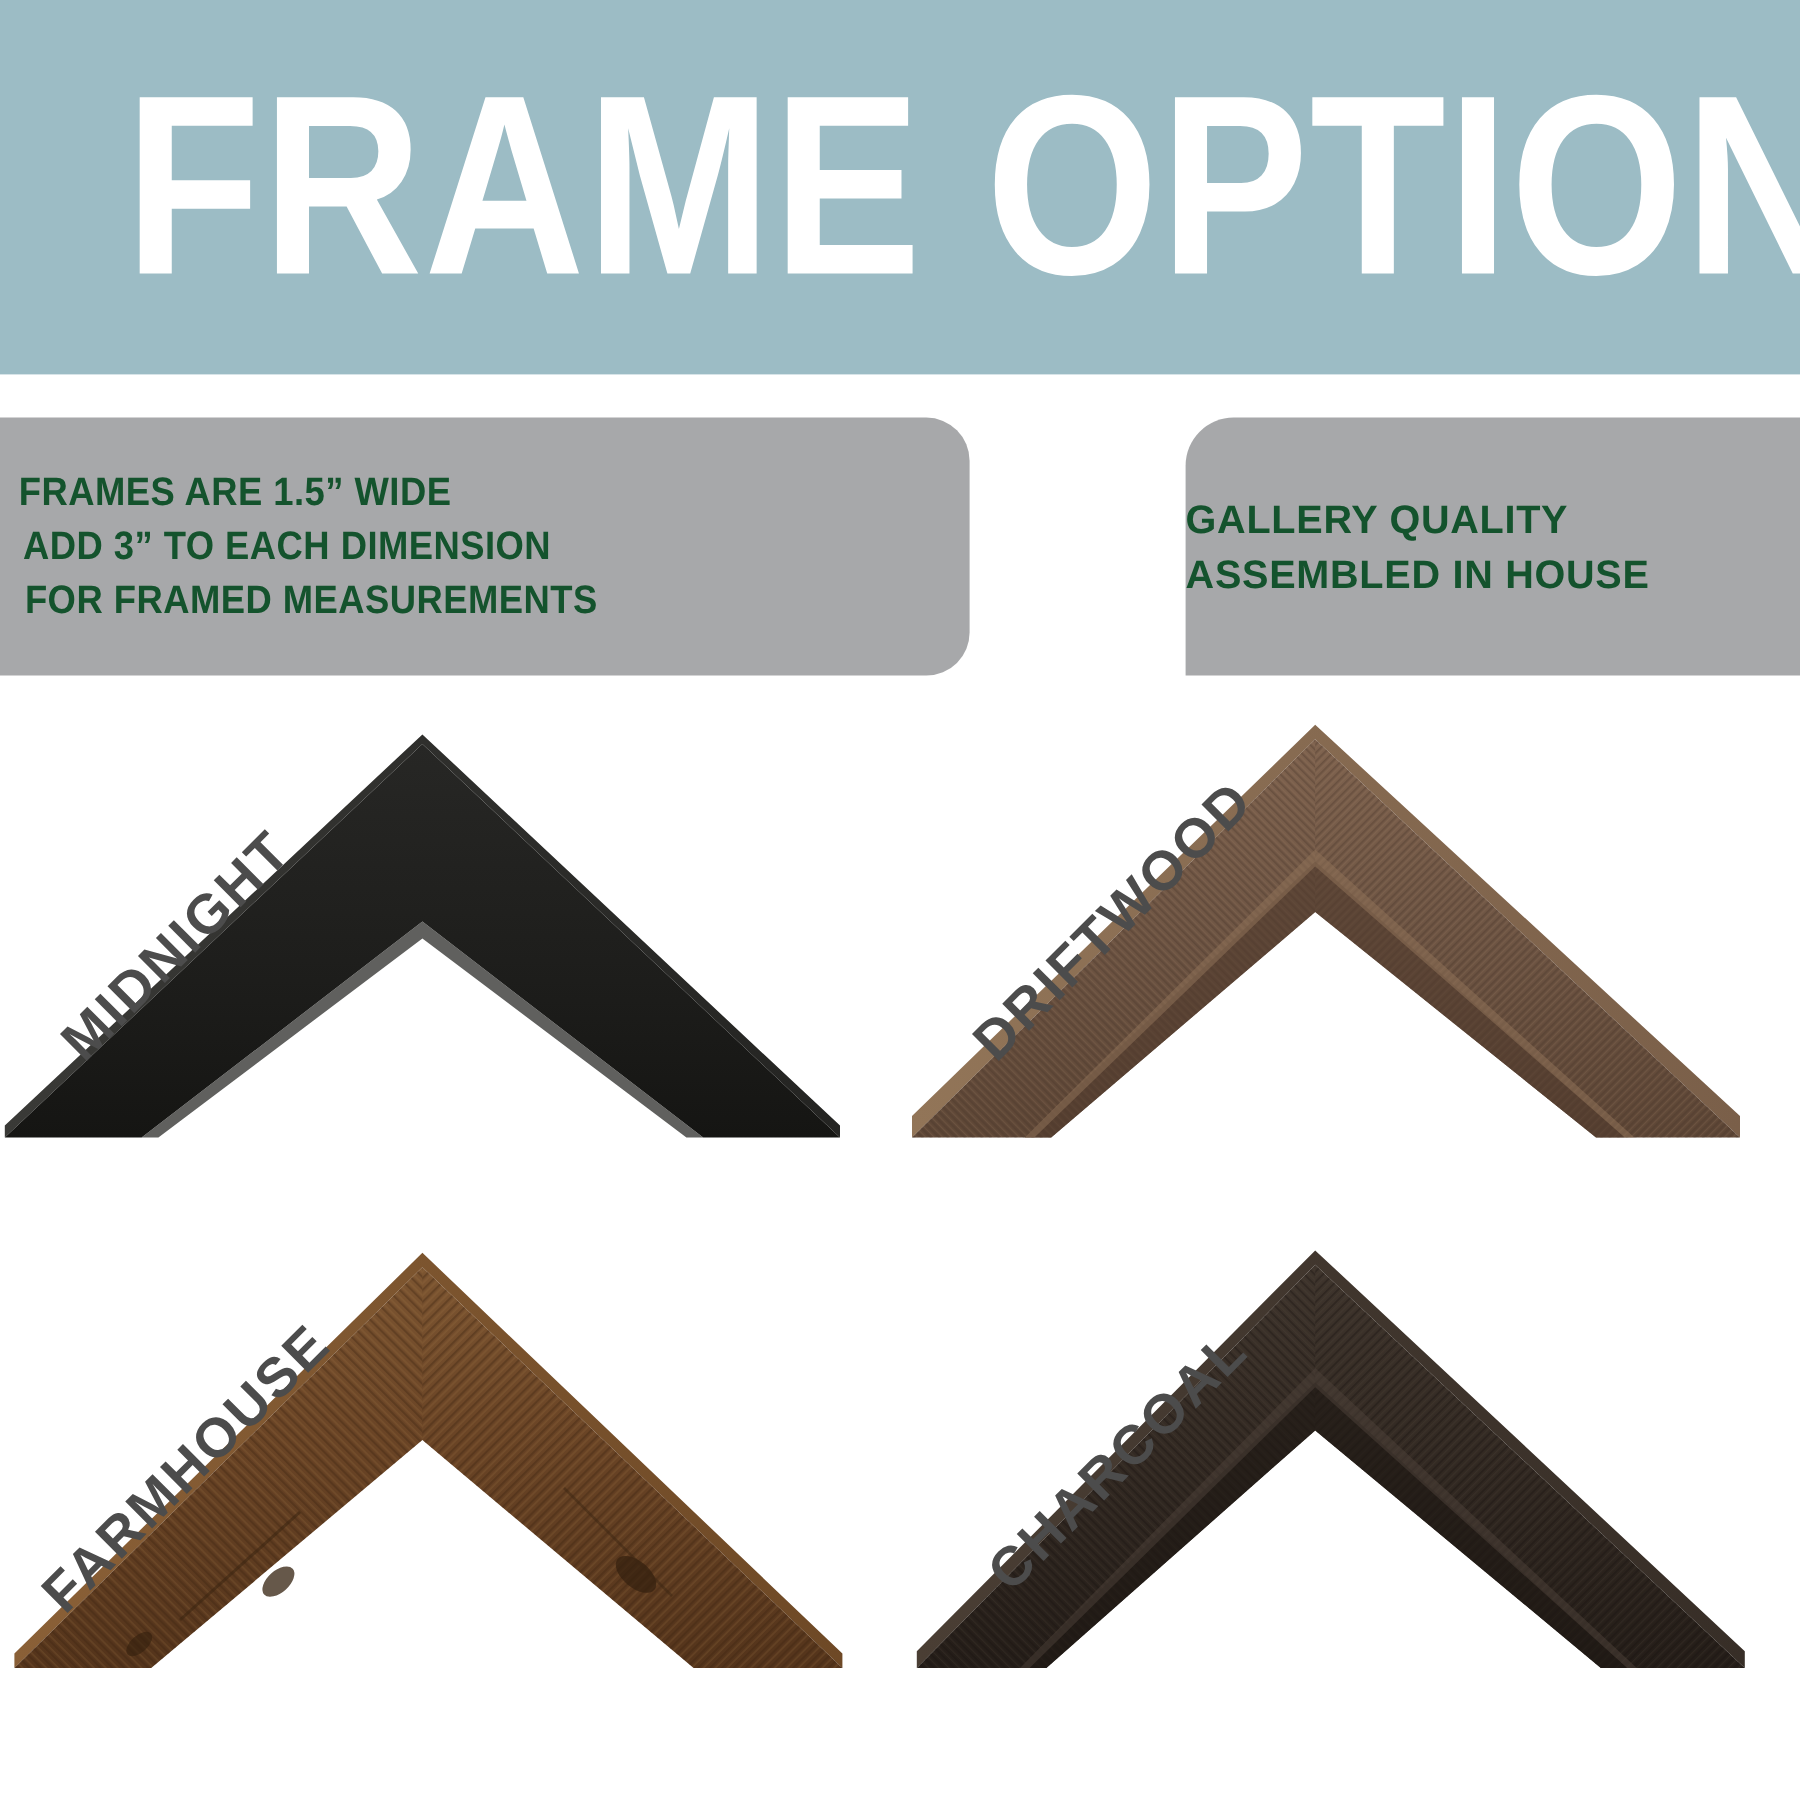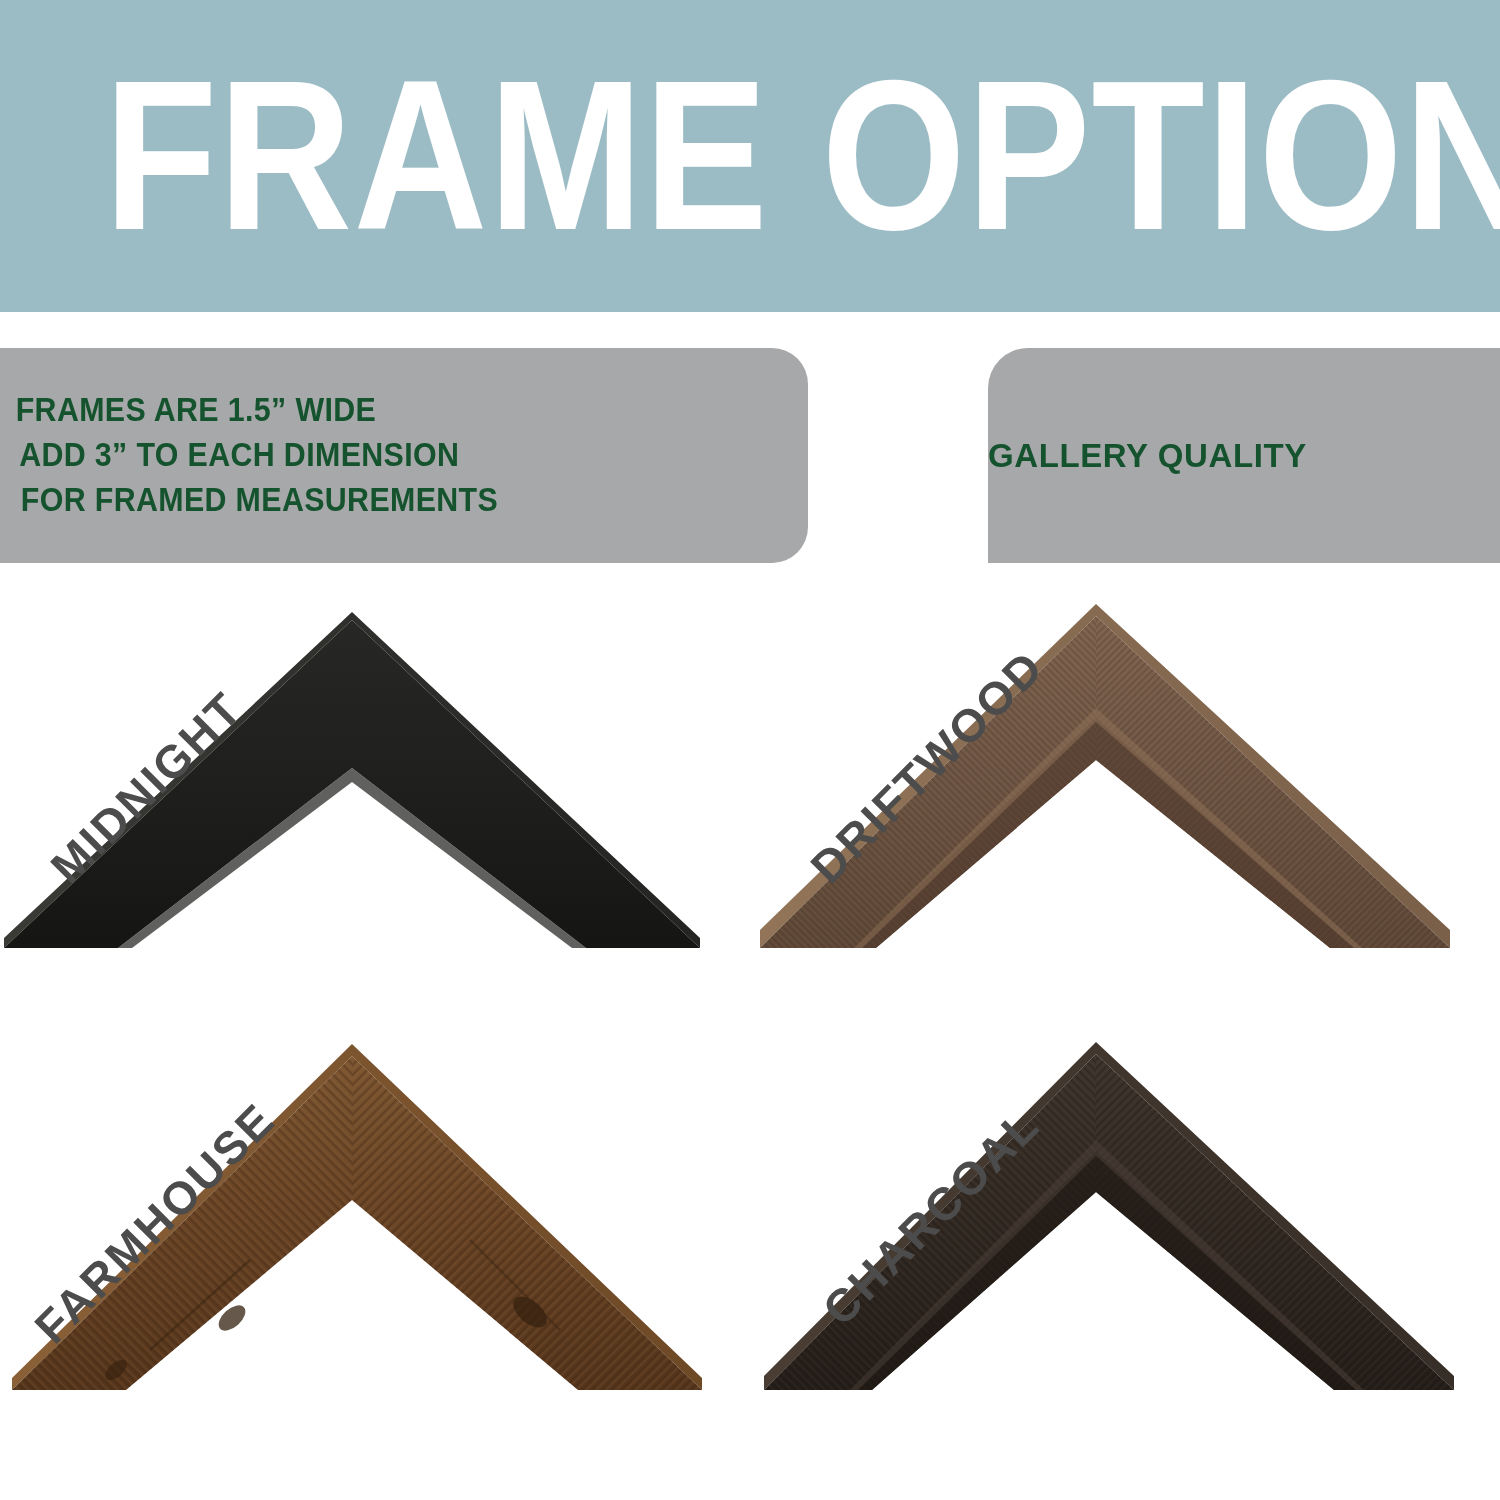--- a/index.html
+++ b/index.html
@@ -96,20 +96,21 @@
 </div>
 
 <div class="info-box info-left">
   <div class="line">FRAMES ARE 1.5” WIDE</div>
   <div class="line">ADD 3” TO EACH DIMENSION</div>
   <div class="line">FOR FRAMED MEASUREMENTS</div>
 </div>
 
 <div class="info-box info-right">
   <div class="line">GALLERY QUALITY</div>
+  <div class="line">ASSEMBLED IN HOUSE</div>
 </div>
 
 <div class="frame-cell cell-r0c0">
   <svg class="frame-svg" viewBox="0 0 750 460">
     <defs>
       <linearGradient id="mnFace" x1="0" y1="0" x2="0" y2="1">
         <stop offset="0%" stop-color="#272725"></stop>
         <stop offset="55%" stop-color="#1E1E1C"></stop>
         <stop offset="100%" stop-color="#151513"></stop>
       </linearGradient>

